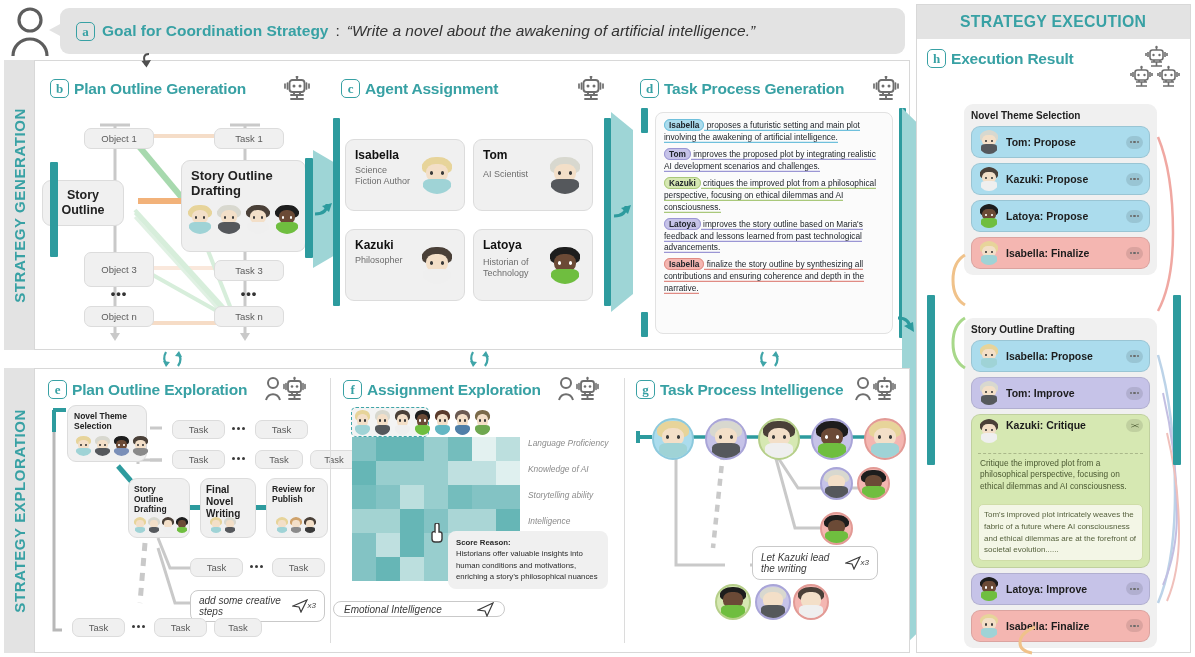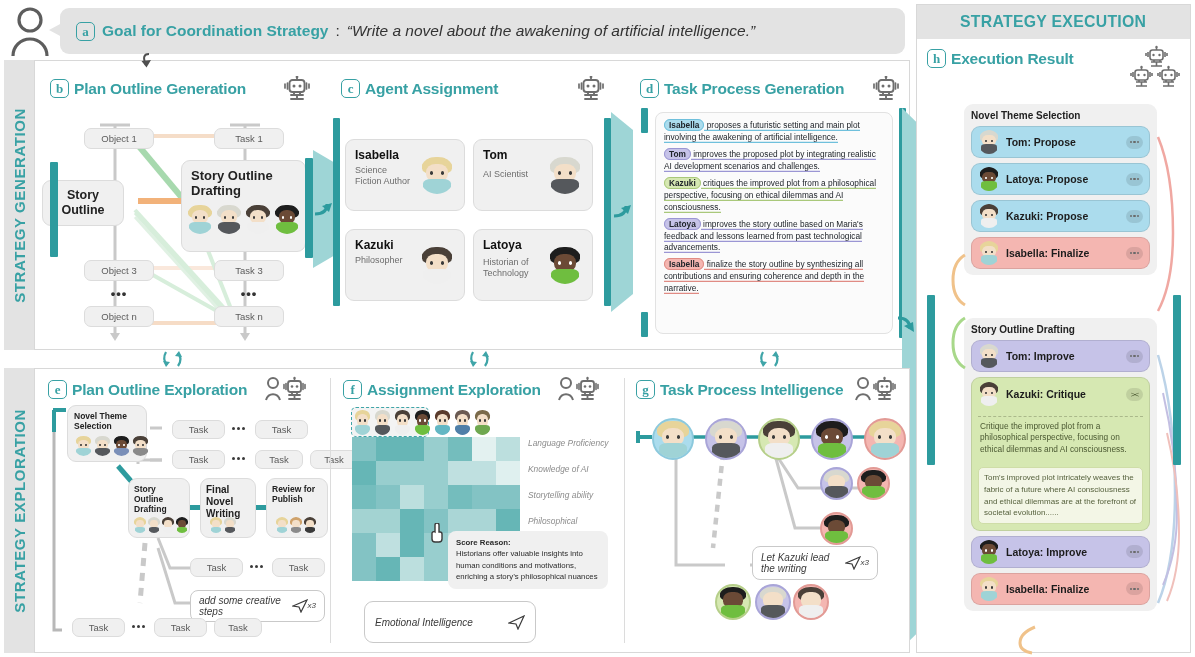--- a/index.html
+++ b/index.html
@@ -201,21 +201,21 @@
 
     <line x1="95" y1="105" x2="195" y2="215" stroke="#d7eedb" stroke-width="4"></line>
     <line x1="95" y1="108" x2="192" y2="216" stroke="#d7eedb" stroke-width="3"></line>
     <line x1="95" y1="112" x2="190" y2="217" stroke="#e0f1e3" stroke-width="3"></line>
     <line x1="95" y1="160" x2="193" y2="215" stroke="#d7eedb" stroke-width="4"></line>
     <line x1="150" y1="100" x2="195" y2="214" stroke="#d7eedb" stroke-width="4"></line>
   </svg>
 
   <div class="gbox" style="position:absolute;left:84px;top:128px;width:70px;height:21px">Object 1</div>
   <div class="gbox" style="position:absolute;left:214px;top:128px;width:70px;height:21px">Task 1</div>
-  <div class="gbox" style="position:absolute;left:84px;top:260px;width:70px;height:21px">Object 3</div>
+  <div class="gbox" style="position:absolute;left:84px;top:252px;width:70px;height:35px">Object 3</div>
   <div class="gbox" style="position:absolute;left:214px;top:260px;width:70px;height:21px">Task 3</div>
   <div style="position:absolute;left:84px;top:286px;width:70px;text-align:center;color:#333;font-size:13px;font-weight:bold;letter-spacing:1px">•••</div>
   <div style="position:absolute;left:214px;top:286px;width:70px;text-align:center;color:#333;font-size:13px;font-weight:bold;letter-spacing:1px">•••</div>
   <div class="gbox" style="position:absolute;left:84px;top:306px;width:70px;height:21px">Object n</div>
   <div class="gbox" style="position:absolute;left:214px;top:306px;width:70px;height:21px">Task n</div>
 
   <div class="bigbox" style="position:absolute;left:42px;top:180px;width:82px;height:46px;display:flex;align-items:center;justify-content:center;">
     <span style="font-size:12.5px;font-weight:bold;color:#222;text-align:center;white-space:pre-line;line-height:1.2">Story
 Outline</span>
   </div>
@@ -654,32 +654,32 @@
       <div title="Row 6 / Kazuki: 0.3" style="background: rgb(188, 223, 222);"></div>
       <div title="Row 6 / Latoya: 0.5" style="background: rgb(152, 206, 206);"></div>
       <div title="Row 6 / Agent 5: 0.3" style="background: rgb(188, 223, 222);"></div>
       <div title="Row 6 / Agent 6: 0.3" style="background: rgb(188, 223, 222);"></div>
       <div title="Row 6 / Agent 7: 0.3" style="background: rgb(188, 223, 222);"></div>
     </div>
 
   <div class="heatlab" style="top:438px">Language Proficiency</div>
   <div class="heatlab" style="top:464px">Knowledge of AI</div>
   <div class="heatlab" style="top:490px">Storytelling ability</div>
-  <div class="heatlab" style="top:516px">Philosophical</div>
+  <div class="heatlab" style="top:516px">Intelligence</div>
 
   <svg style="position:absolute;left:430px;top:523px;width:18px;height:20px" viewBox="0 0 18 20">
     <path d="M5 2 a2 2 0 0 1 4 0 v7 h1 a2 2 0 0 1 2 2 v5 a3 3 0 0 1 -3 3 h-4 a3 3 0 0 1 -3 -3 v-6 a2 2 0 0 1 3 -1 z" fill="#fff" stroke="#3a3a3a" stroke-width="1.4"></path>
   </svg>
 
   <div class="tooltip" style="left:448px;top:531px;width:160px;height:58px">
     <div style="font-weight:bold">Score Reason:</div>
     <div>Historians offer valuable insights into human conditions and motivations, enriching a story’s philosophical nuances</div>
   </div>
 
-  <div class="promptpill" style="left:364px;top:601px;width:172px;height:42px">
+  <div class="promptpill" style="left:333px;top:601px;width:172px;height:16px">
     <span>Emotional Intelligence</span>
     <svg width="17" height="15" viewBox="0 0 17 15">
       <path d="M1 8 L16 1 L10 14 L8 9 Z" fill="none" stroke="#3a3a3a" stroke-width="1.2"></path>
     </svg>
   </div>
 
   <div style="position:absolute;left:624px;top:378px;width:1px;height:265px;background:#dcdcdc"></div>
 
   <div class="ptitle" style="position:absolute;left:636px;top:380px;">
     <span class="badge">g</span>
@@ -834,42 +834,42 @@
           </div>
         <span class="lbl">Tom: Propose</span>
         <span class="dots">
             <i></i>
             <i></i>
             <i></i>
           </span>
       </div>
       <div class="steprow step-blue">
         <div class="av" style="width:22px;height:24px">
+            <div class="hair" style="background:#4a4038"></div>
+            <div class="face"></div>
+            <div class="eyeL"></div>
+            <div class="eyeR"></div>
+            <div class="body" style="background:#efefef"></div>
+          </div>
+        <span class="lbl">Kazuki: Propose</span>
+        <span class="dots">
+            <i></i>
+            <i></i>
+            <i></i>
+          </span>
+      </div>
+      <div class="steprow step-blue">
+        <div class="av" style="width:22px;height:24px">
             <div class="hair" style="background:#1d1d1d"></div>
             <div class="face" style="background:#6b4a36"></div>
             <div class="eyeL" style="background:#fff"></div>
             <div class="eyeR" style="background:#fff"></div>
             <div class="body" style="background:#6fbe3f"></div>
           </div>
         <span class="lbl">Latoya: Propose</span>
-        <span class="dots">
-            <i></i>
-            <i></i>
-            <i></i>
-          </span>
-      </div>
-      <div class="steprow step-blue">
-        <div class="av" style="width:22px;height:24px">
-            <div class="hair" style="background:#4a4038"></div>
-            <div class="face"></div>
-            <div class="eyeL"></div>
-            <div class="eyeR"></div>
-            <div class="body" style="background:#efefef"></div>
-          </div>
-        <span class="lbl">Kazuki: Propose</span>
         <span class="dots">
             <i></i>
             <i></i>
             <i></i>
           </span>
       </div>
       <div class="steprow step-red" style="margin-bottom:0">
         <div class="av" style="width:22px;height:24px">
             <div class="hair" style="background:#e7d49a"></div>
             <div class="face"></div>
@@ -883,39 +883,54 @@
             <i></i>
             <i></i>
           </span>
       </div>
     </div>
 
 
     <div class="groupcard" style="position:absolute;left:47px;top:313px;width:193px;">
       <div class="gt">Story Outline Drafting</div>
 
+      <div class="steprow step-blue">
+        <div class="av" style="width:22px;height:24px">
+            <div class="hair" style="background:#e7d49a"></div>
+            <div class="face"></div>
+            <div class="eyeL"></div>
+            <div class="eyeR"></div>
+            <div class="body" style="background:#9fd3d6"></div>
+          </div>
+        <span class="lbl">Isabella: Propose</span>
+        <span class="dots">
+            <i></i>
+            <i></i>
+            <i></i>
+          </span>
+      </div>
 
       <div class="steprow step-purple">
         <div class="av" style="width:22px;height:24px">
             <div class="hair" style="background:#d8d8cf"></div>
             <div class="face"></div>
             <div class="eyeL"></div>
             <div class="eyeR"></div>
             <div class="body" style="background:#55585c"></div>
           </div>
         <span class="lbl">Tom: Improve</span>
         <span class="dots">
             <i></i>
             <i></i>
             <i></i>
           </span>
       </div>
 
       <div class="steprow step-green" style="flex-direction:column;align-items:stretch;padding:4px 6px 6px 6px">
-        <div style="display:flex;align-items:center;gap:6px;padding-bottom:4px">
+        <div style="display:flex;align-items:flex-start;gap:6px;padding-bottom:4px">
           <div class="av" style="width:22px;height:24px">
               <div class="hair" style="background:#4a4038"></div>
               <div class="face"></div>
               <div class="eyeL"></div>
               <div class="eyeR"></div>
               <div class="body" style="background:#efefef"></div>
             </div>
           <span class="lbl">Kazuki: Critique</span>
           <span class="dots" style="font-size:8px;color:#4c5a33;letter-spacing:-1px">&gt;&lt;</span>
         </div>

